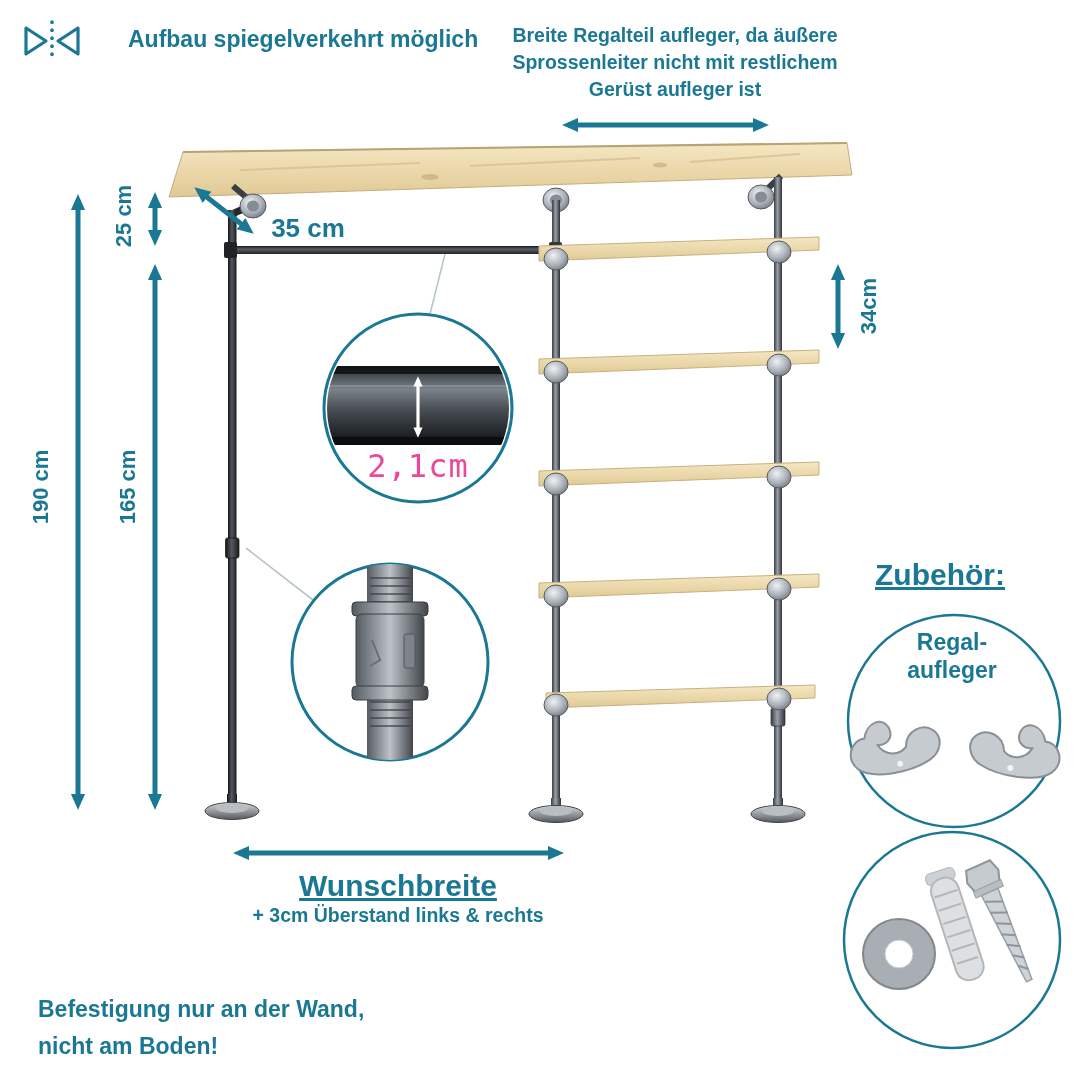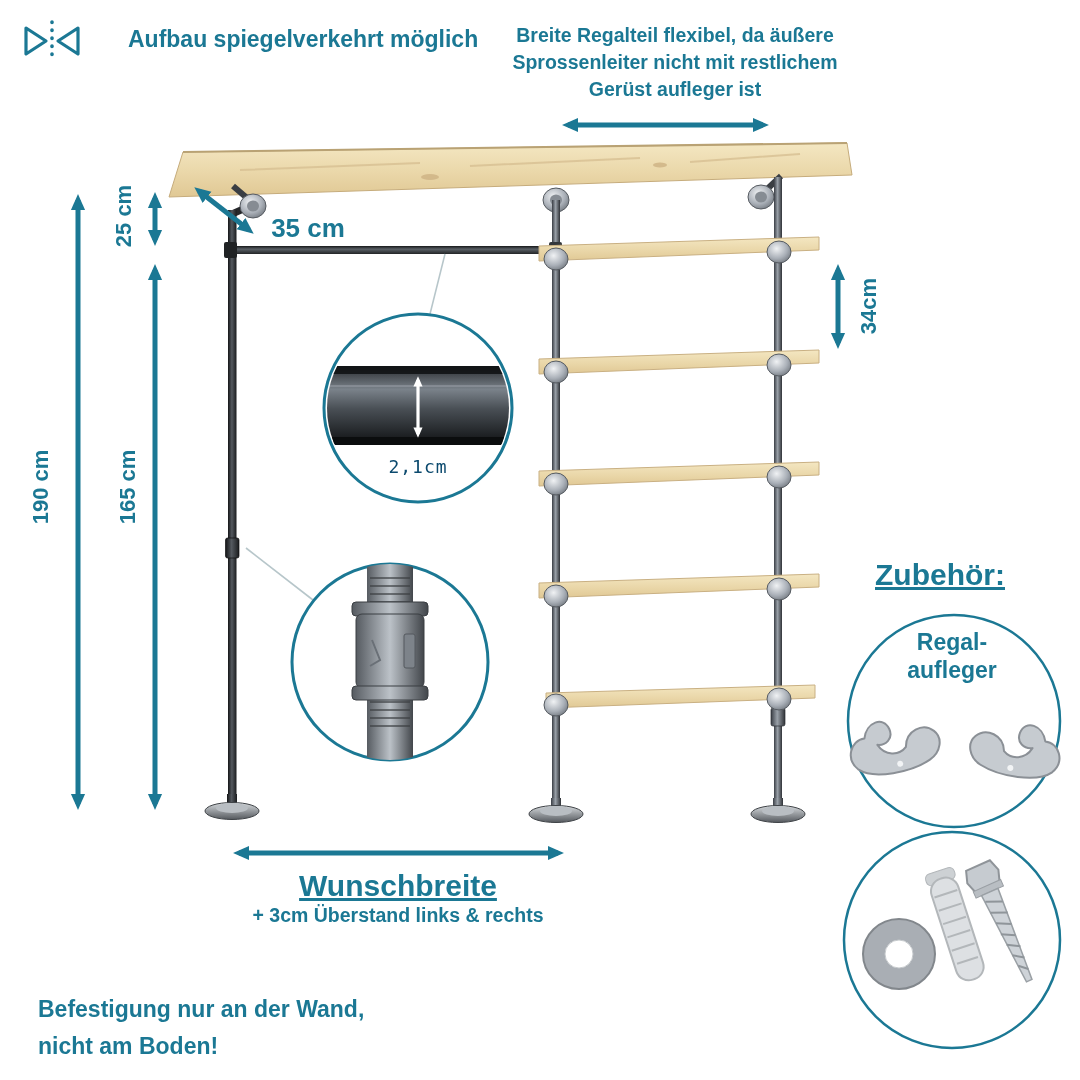--- a/index.html
+++ b/index.html
@@ -8,22 +8,22 @@
   .stage{position:absolute;inset:0;width:1080px;height:1080px;}
   .lbl{position:absolute;color:#1b7894;white-space:nowrap;
        transform:translate(-50%,-50%);font-weight:600;}
   .lbl.rot{transform:translate(-50%,-50%) rotate(-90deg);}
   .lbl.left-align{transform:translate(0,-50%);}
   .f22{font-size:22px;}
   .f24{font-size:23px;}
   .f26{font-size:26px;text-align:center;}
   .f30{font-size:30px;text-decoration:underline;}
   .f19{font-size:19.5px;}
-  .mono{font-family:"DejaVu Sans Mono", monospace;color:#0c4a6e;font-weight:700;
-        letter-spacing:1px;font-size:18px;}
+  .mono{font-family:"DejaVu Sans Mono", monospace;color:#ec4899;font-weight:700;
+        letter-spacing:1px;font-size:32px;}
   .note{line-height:1.0;margin-left:10px;}
   svg{position:absolute;}
 </style>
 </head>
 <body>
 
 <svg class="stage" viewBox="0 0 1080 1080">
   <defs>
     <marker id="ah" viewBox="0 0 10 10" refX="6" refY="5" markerWidth="3.4" markerHeight="3.4" orient="auto-start-reverse" markerUnits="strokeWidth">
       <path d="M0,0.8 L9.5,5 L0,9.2 Z" fill="#1b7894"></path>
@@ -233,21 +233,21 @@
         <rect x="-15" y="-42" width="30" height="7" fill="#b9bec3" stroke="#9a9fa4"></rect>
         <polygon points="-9,-35 9,-35 3,62 -3,62" fill="#ced3d8" stroke="#9aa0a5" stroke-width="1.5"></polygon>
         <path d="M-8,-28 L8,-21 M-8,-16 L8,-9 M-7,-4 L7,3 M-7,8 L6,15 M-6,20 L6,27 M-5,32 L5,39 M-4,44 L4,51" stroke="#8f959a" stroke-width="2"></path>
       </g>
     </g>
   </g>
 </svg>
 
 <div class="lbl left-align f24" style="left:82px;top:39px;margin-left:46px;">Aufbau spiegelverkehrt möglich</div>
 
-<div class="lbl f19" style="left:675px;top:35px;">Breite Regalteil flexibel, da äußere</div>
+<div class="lbl f19" style="left:675px;top:35px;">Breite Regalteil aufleger, da äußere</div>
 <div class="lbl f19" style="left:675px;top:62px;">Sprossenleiter nicht mit restlichem</div>
 <div class="lbl f19" style="left:675px;top:89px;">Gerüst aufleger ist</div>
 
 <div class="lbl rot f22" style="left:41px;top:487px;">190 cm</div>
 <div class="lbl rot f22" style="left:124px;top:216px;">25 cm</div>
 <div class="lbl rot f22" style="left:128px;top:487px;">165 cm</div>
 <div class="lbl rot f22" style="left:869px;top:306px;">34cm</div>
 <div class="lbl f26" style="left:308px;top:228px;">35 cm</div>
 <div class="lbl mono" style="left:418px;top:466px;font-weight:400;">2,1cm</div>
 

